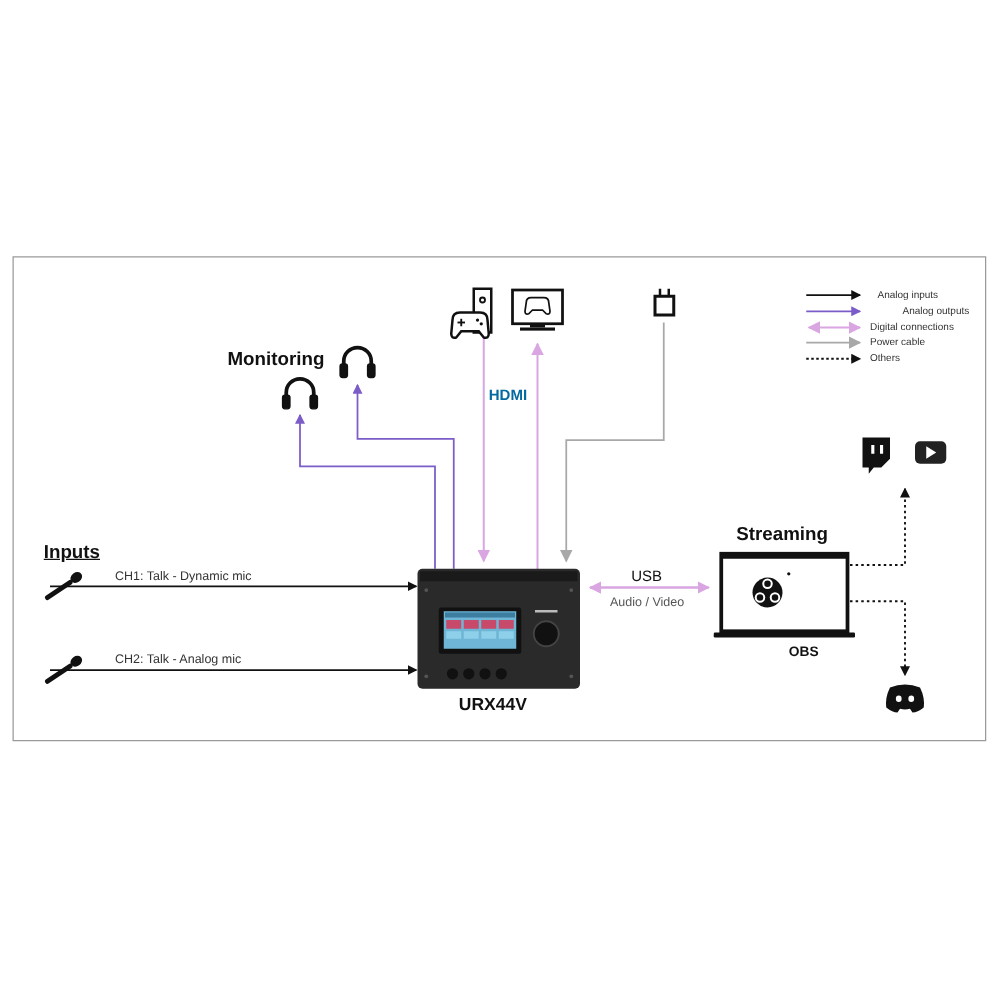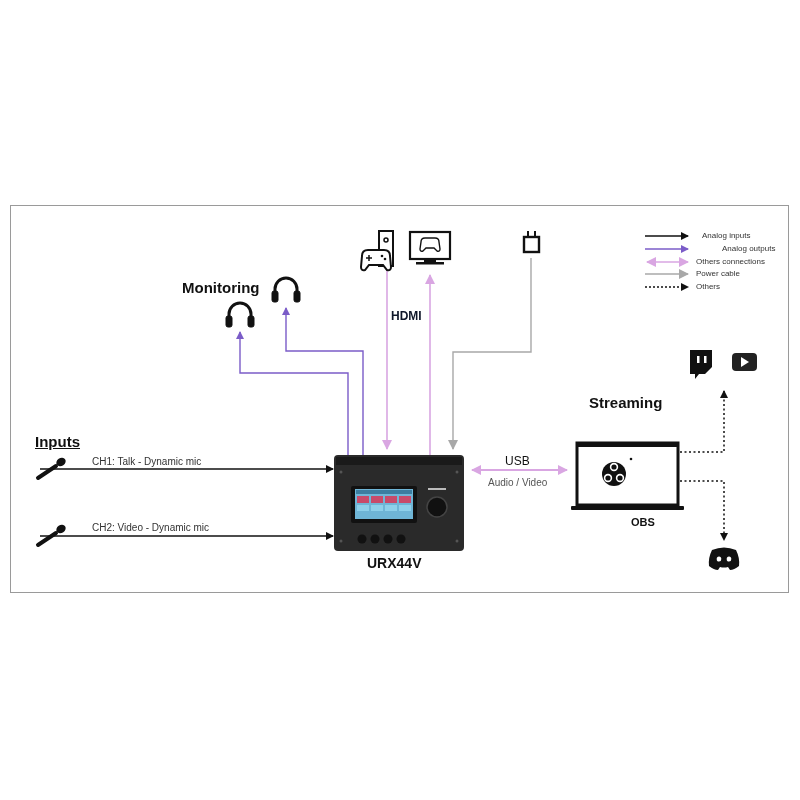--- a/index.html
+++ b/index.html
@@ -150,30 +150,30 @@
   </g>
   <g>
     <path d="M712,550 Q724,545 736,550 Q740,558 739,566 Q734,570 730,570 L728,567 Q724,568 720,567 L718,570 Q714,570 709,566 Q708,558 712,550 Z" fill="#111"></path>
     <ellipse cx="719" cy="559" rx="2.3" ry="2.6" fill="#fff"></ellipse>
     <ellipse cx="729" cy="559" rx="2.3" ry="2.6" fill="#fff"></ellipse>
   </g>
 </svg>
 
 <div class="lbl legend" style="left:702px;top:231px;text-align:center;">Analog inputs</div>
 <div class="lbl legend" style="left:696px;top:244px;margin-left:26px;">Analog outputs</div>
-<div class="lbl legend" style="left:696px;top:257px;">Others connections</div>
+<div class="lbl legend" style="left:696px;top:257px;">Digital connections</div>
 <div class="lbl legend" style="left:696px;top:269px;">Power cable</div>
 <div class="lbl legend" style="left:696px;top:282px;">Others</div>
 
 <div class="lbl h-bold" style="left:35px;top:433px;text-decoration:underline;">Inputs</div>
 <div class="lbl small" style="left:92px;top:456px;">CH1: Talk - Dynamic mic</div>
-<div class="lbl small" style="left:92px;top:522px;">CH2: Video - Dynamic mic</div>
+<div class="lbl small" style="left:92px;top:522px;">CH2: Talk - Analog mic</div>
 
 <div class="lbl h-bold" style="left:182px;top:279px;">Monitoring</div>
-<div class="lbl" style="left:391px;top:309px;font-weight:bold;font-size:12px;color:#0f172a;text-align:right;">HDMI</div>
+<div class="lbl" style="left:391px;top:309px;font-weight:bold;font-size:12px;color:#0369a1;text-align:right;">HDMI</div>
 
 <div class="lbl" style="left:505px;top:454px;font-weight:normal;font-size:12px;color:#111;">USB</div>
 <div class="lbl small" style="left:488px;top:477px;color:#555;">Audio / Video</div>
 
-<div class="lbl h-bold" style="left:589px;top:394px;">Streaming</div>
+<div class="lbl h-bold" style="left:589px;top:419px;">Streaming</div>
 <div class="lbl" style="left:631px;top:468px;font-weight:bold;font-size:11px;color:#111;margin-top:48px;">OBS</div>
 
 <div class="lbl" style="left:367px;top:555px;font-weight:bold;font-size:14px;color:#111;text-align:right;">URX44V</div>
 
 </body></html>

